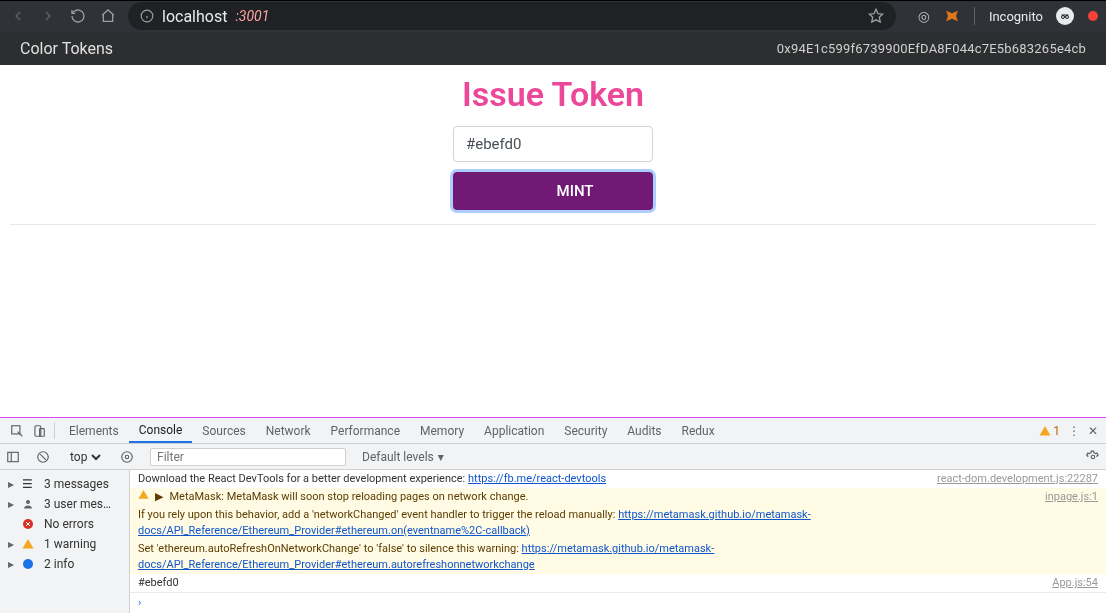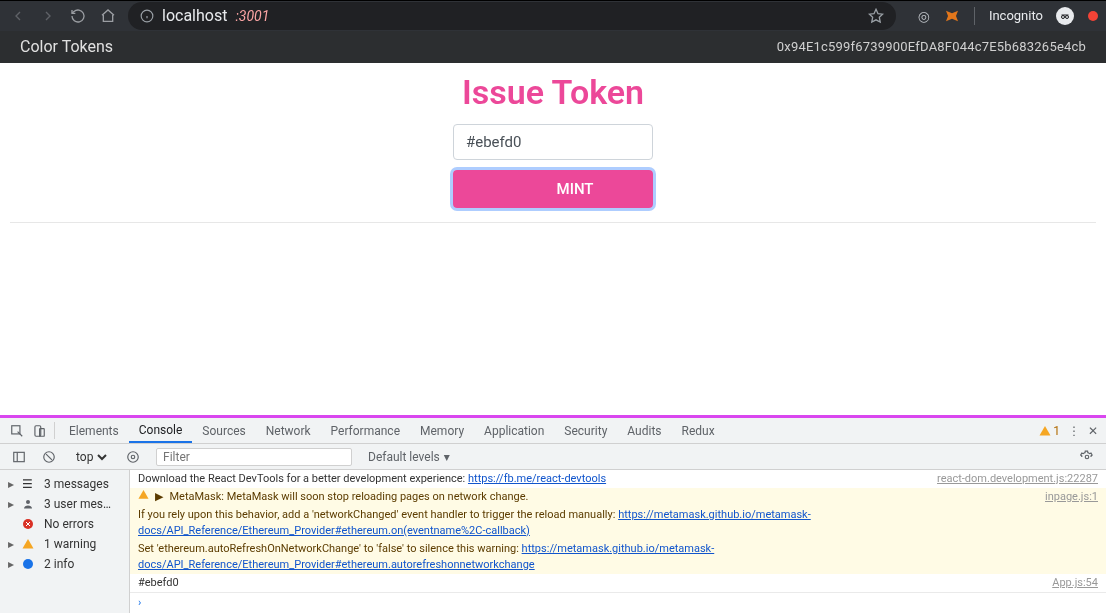--- a/index.html
+++ b/index.html
@@ -21,36 +21,36 @@
 
   
   .app-header { background:#2c2e30; color:#e0e0e0; height:40px; display:flex; align-items:center; justify-content:space-between; padding:0 20px; font-size:16px; }
   .app-header .addr { font-size:13px; color:#d0d0d0; letter-spacing:.2px;}
 
   
   .page { background:#fff; flex:0 0 auto; height:352px; overflow:hidden; }
   .page h1 { font-size:34px; font-weight:600; text-align:center; margin-top:9px; margin-bottom:12px; color:#ec4899;}
   .mint-block { width:200px; margin:0 auto; display:flex; flex-direction:column; gap:10px; }
   .mint-input { height:36px; border:1px solid #ced4da; border-radius:4px; padding:0 12px; font-size:15px; color:#495057;}
-  .mint-btn { height:38px; background:#ec4899; color:#fff; border:none; border-radius:4px; font-size:15px; font-weight:500; cursor:pointer; outline:3px solid rgba(23,112,255,.35); outline-offset:0;padding-left:44px;}
+  .mint-btn { height:38px; background:#701a75; color:#fff; border:none; border-radius:4px; font-size:15px; font-weight:500; cursor:pointer; outline:3px solid rgba(23,112,255,.35); outline-offset:0;padding-left:44px;}
   hr.sep { border:0; border-top:1px solid #e7e7e7; margin:14px 10px 0;}
   .tokens { display:flex; justify-content:space-around; padding:14px 40px 12px;}
   .token { display:flex; flex-direction:column; align-items:center; gap:12px;}
   .token .circle { width:140px; height:140px; border-radius:50%; }
   .token .label { font-size:16px; color:#222;}
 
   
-  .devtools { border-top:3px solid #d946ef; background:#f1f3f4; flex:1; display:flex; flex-direction:column; font-size:12px; color:#333;}
+  .devtools { border-top:1px solid #d946ef; background:#f1f3f4; flex:1; display:flex; flex-direction:column; font-size:12px; color:#333;}
   .dt-tabs { height:26px; display:flex; align-items:stretch; border-bottom:1px solid #d0d0d0; padding:0 0 0 6px; background:#f1f3f4;}
   .dt-it { display:flex; align-items:center; justify-content:center; padding:0 4px; color:#5f6368;}
   .dt-tab { padding:0 10px; display:flex; align-items:center; color:#5f6368; cursor:pointer;}
   .dt-tab.active { color:#202124; border-bottom:2px solid #1a73e8;}
   .dt-right { margin-left:auto; display:flex; align-items:center; gap:8px; padding-right:8px; color:#5f6368;}
   .warn-badge { color:#b16a00; display:flex; align-items:center; gap:2px;}
-  .dt-filters { height:26px; display:flex; align-items:center; gap:16px; border-bottom:1px solid #d0d0d0; padding:0 12px; color:#5f6368;}
+  .dt-filters { height:26px; display:flex; align-items:center; gap:16px; border-bottom:1px solid #d0d0d0; padding:0 6px; color:#5f6368;}
   .dt-select { border:none; background:transparent; font-size:12px; color:#333; }
   .filter-box { height:18px; border:1px solid #d0d0d0; background:#fff; border-radius:2px; width:196px; padding:0 6px; font-size:12px;}
   .dt-body { display:flex; flex:1; min-height:0; }
   .dt-side-col { width:130px; border-right:1px solid #d0d0d0; background:#f1f3f4; padding-top:4px;}
   .dt-side-item { display:flex; align-items:center; gap:8px; padding:3px 8px; color:#333; cursor:pointer;}
   .dt-side-item svg, .dt-side-item .glyph { flex:0 0 14px;}
   .dt-side-item .expander { color:#666;}
   .console-out { flex:1; background:#fff; font-family:Menlo,Consolas,monospace; font-size:11px; line-height:16px; overflow:auto;}
   .c-row { display:flex; padding:1px 8px;}
   .c-row .msg { flex:1; white-space:pre-wrap; word-break:break-word;}

